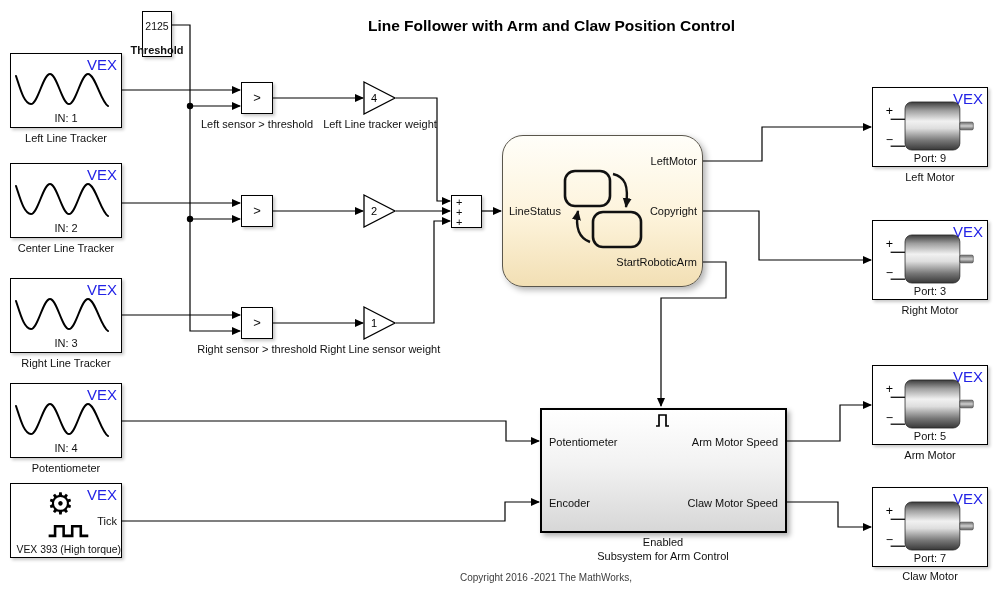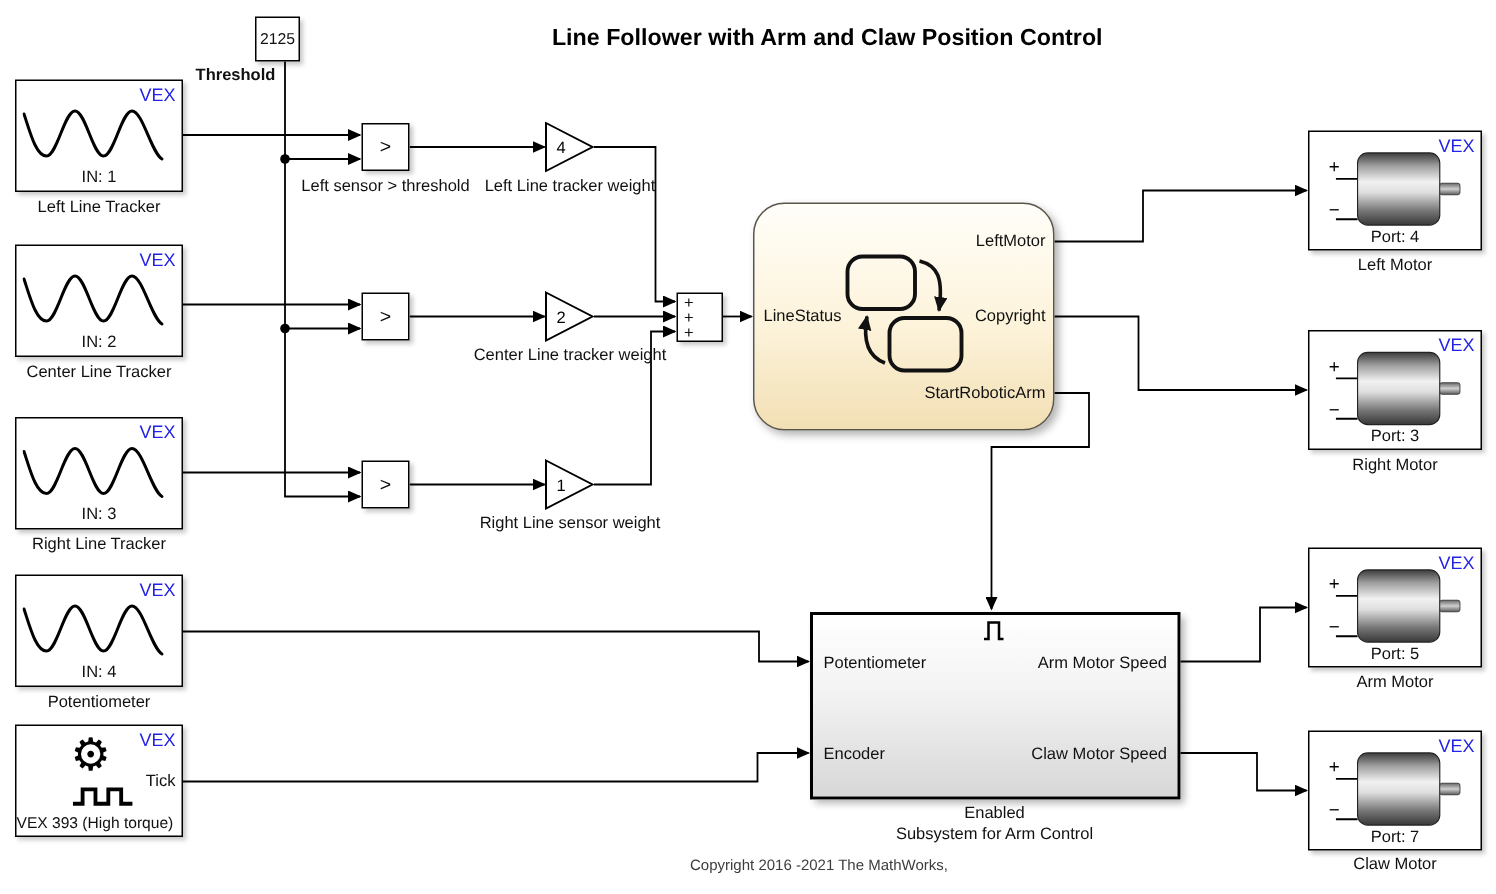--- a/index.html
+++ b/index.html
@@ -1,41 +1,41 @@
 <!DOCTYPE html>
 <html><head>
 <meta charset="utf-8">
 <style>
   html,body{margin:0;padding:0;background:#fff;}
   .canvas{position:relative;width:997px;height:596px;background:#ffffff;
           font-family:"Liberation Sans",sans-serif;overflow:hidden;color:#111;}
   .wires{position:absolute;left:0;top:0;z-index:1;pointer-events:none;}
   .blk{position:absolute;background:#fff;border:1px solid #000;
        box-shadow:2px 2px 3px rgba(0,0,0,0.22);z-index:2;box-sizing:border-box;}
-  .vex{position:absolute;top:2px;right:4px;font-size:12px;color:#2323e6;}
+  .vex{position:absolute;top:2px;right:4px;font-size:15px;color:#2323e6;}
   .inlabel{position:absolute;left:0;right:0;bottom:3px;text-align:center;font-size:11px;}
   .lbl{position:absolute;width:200px;text-align:center;font-size:11px;color:#111;z-index:3;}
   .comp{line-height:29px;text-align:center;font-size:13px;}
   .gain{position:absolute;z-index:2;}
   .sum-sign{position:absolute;left:4px;font-size:11px;line-height:11px;}
   .chart{position:absolute;left:502px;top:135px;width:201px;height:152px;z-index:2;
          border:1.4px solid #5a564c;border-radius:21px;box-sizing:border-box;
          background:linear-gradient(180deg,#fffef9 0%,#fdf3da 55%,#f2dfb4 100%);
          box-shadow:3px 3px 6px rgba(0,0,0,0.30);}
   .subsys{position:absolute;left:540px;top:408px;width:247px;height:125px;z-index:2;
           border:2px solid #000;box-sizing:border-box;
           background:linear-gradient(180deg,#ffffff 0%,#f2f2f2 45%,#d7d7d7 100%);
           box-shadow:3px 3px 5px rgba(0,0,0,0.30);}
   .portlbl{position:absolute;font-size:11px;color:#111;white-space:nowrap;}
   .title{position:absolute;top:17px;left:106px;right:0;text-align:center;
          font-size:15.5px;font-weight:bold;color:#000;}
   .copyright{position:absolute;top:572px;left:95px;right:0;text-align:center;
              font-size:10px;color:#3d3d3d;}
   .motor-port{position:absolute;left:0;right:0;bottom:2px;text-align:center;font-size:11px;}
-  .vexname{position:absolute;left:0;right:0;bottom:2px;text-align:left;font-size:10.4px;}
+  .vexname{position:absolute;left:0;right:0;bottom:2px;text-align:right;font-size:10.4px;}
   .gear{position:absolute;left:36px;top:4px;font-size:30px;line-height:32px;color:#000;
         font-family:"DejaVu Sans",sans-serif;}
 </style>
 </head>
 <body>
 
 <div class="canvas">
 
   <svg class="wires" width="997" height="596">
     <defs>
@@ -81,21 +81,21 @@
       <polyline points="787,441 840,441 840,405 871,405" marker-end="url(#arr)"></polyline>
       <polyline points="787,502 838,502 838,527 871,527" marker-end="url(#arr)"></polyline>
     </g>
     <circle cx="190" cy="106" r="3.2" fill="#000"></circle>
     <circle cx="190" cy="219" r="3.2" fill="#000"></circle>
   </svg>
 
   <div class="title">Line Follower with Arm and Claw Position Control</div>
   <div class="copyright">Copyright 2016 -2021 The MathWorks,</div>
 
-  <div class="blk" style="left:142px;top:11px;width:30px;height:30px;text-align:center;line-height:28px;font-size:10.5px;margin-left:28px;">
+  <div class="blk" style="left:142px;top:11px;width:30px;height:46px;text-align:center;line-height:28px;font-size:10.5px;">
     <span>2125</span>
   </div>
   <div class="lbl" style="left:57px;top:44px;font-weight:bold;">Threshold</div>
 
   <div class="blk" style="left:10px;top:53px;width:112px;height:75px;">
     <span class="vex">VEX</span>
     <svg style="position:absolute;left:4px;top:12px;" width="104" height="46" viewBox="0 0 104 46">
       <path d="M1,10 C5,22 9,38 16,38 S28,8 35,8 S47,38 54,38 S66,8 73,8 S86,36 93,40" fill="none" stroke="#000" stroke-width="2" stroke-linecap="round"></path>
     </svg>
     <div class="inlabel">IN: 1</div>
@@ -144,32 +144,32 @@
   </div>
   <div class="lbl" style="left:157px;top:118px;">Left sensor &gt; threshold</div>
 
   <div class="blk comp" style="left:241px;top:195px;width:32px;height:32px;">
     <span>&gt;</span>
   </div>
 
   <div class="blk comp" style="left:241px;top:307px;width:32px;height:32px;">
     <span>&gt;</span>
   </div>
+  <div class="lbl" style="left:157px;top:343px;">Right sensor &gt; threshold</div>
 
   <svg class="gain" style="left:363px;top:81px;" width="34" height="34" viewBox="0 0 34 34">
     <polygon points="1,1 32,17 1,33" fill="#fff" stroke="#000" stroke-width="1.3"></polygon>
     <text x="8" y="21" font-size="11">4</text>
   </svg>
   <div class="lbl" style="left:280px;top:118px;">Left Line tracker weight</div>
 
   <svg class="gain" style="left:363px;top:194px;" width="34" height="34" viewBox="0 0 34 34">
     <polygon points="1,1 32,17 1,33" fill="#fff" stroke="#000" stroke-width="1.3"></polygon>
     <text x="8" y="21" font-size="11">2</text>
   </svg>
-  <div class="lbl" style="left:280px;top:231px;">Center Line tracker weight</div>
 
   <svg class="gain" style="left:363px;top:306px;" width="34" height="34" viewBox="0 0 34 34">
     <polygon points="1,1 32,17 1,33" fill="#fff" stroke="#000" stroke-width="1.3"></polygon>
     <text x="8" y="21" font-size="11">1</text>
   </svg>
   <div class="lbl" style="left:280px;top:343px;">Right Line sensor weight</div>
 
   <div class="blk" style="left:451px;top:195px;width:31px;height:33px;">
     <span class="sum-sign" style="top:1px;">+</span>
     <span class="sum-sign" style="top:11px;">+</span>
@@ -204,21 +204,21 @@
   <div class="blk" style="left:872px;top:87px;width:116px;height:80px;">
     <span class="vex">VEX</span>
     <svg style="position:absolute;left:6px;top:13px;" width="104" height="50" viewBox="0 0 104 52">
       <text x="5" y="15" font-size="13">+</text>
         <text x="5" y="45" font-size="13">−</text>
       <line x1="10" y1="19" x2="25" y2="19" stroke="#000" stroke-width="1.3"></line>
       <line x1="10" y1="47" x2="25" y2="47" stroke="#000" stroke-width="1.3"></line>
       <rect x="25" y="1" width="57" height="50" rx="7" fill="url(#mgrad)" stroke="#222" stroke-width="0.8"></rect>
       <rect x="82" y="22" width="14" height="8" rx="1.5" fill="url(#sgrad)" stroke="#333" stroke-width="0.6"></rect>
     </svg>
-    <div class="motor-port">Port: 4</div>
+    <div class="motor-port">Port: 9</div>
   </div>
   <div class="lbl" style="left:830px;top:171px;">Left Motor</div>
 
   <div class="blk" style="left:872px;top:220px;width:116px;height:80px;">
     <span class="vex">VEX</span>
     <svg style="position:absolute;left:6px;top:13px;" width="104" height="50" viewBox="0 0 104 52">
       <text x="5" y="15" font-size="13">+</text>
         <text x="5" y="45" font-size="13">−</text>
       <line x1="10" y1="19" x2="25" y2="19" stroke="#000" stroke-width="1.3"></line>
       <line x1="10" y1="47" x2="25" y2="47" stroke="#000" stroke-width="1.3"></line>

